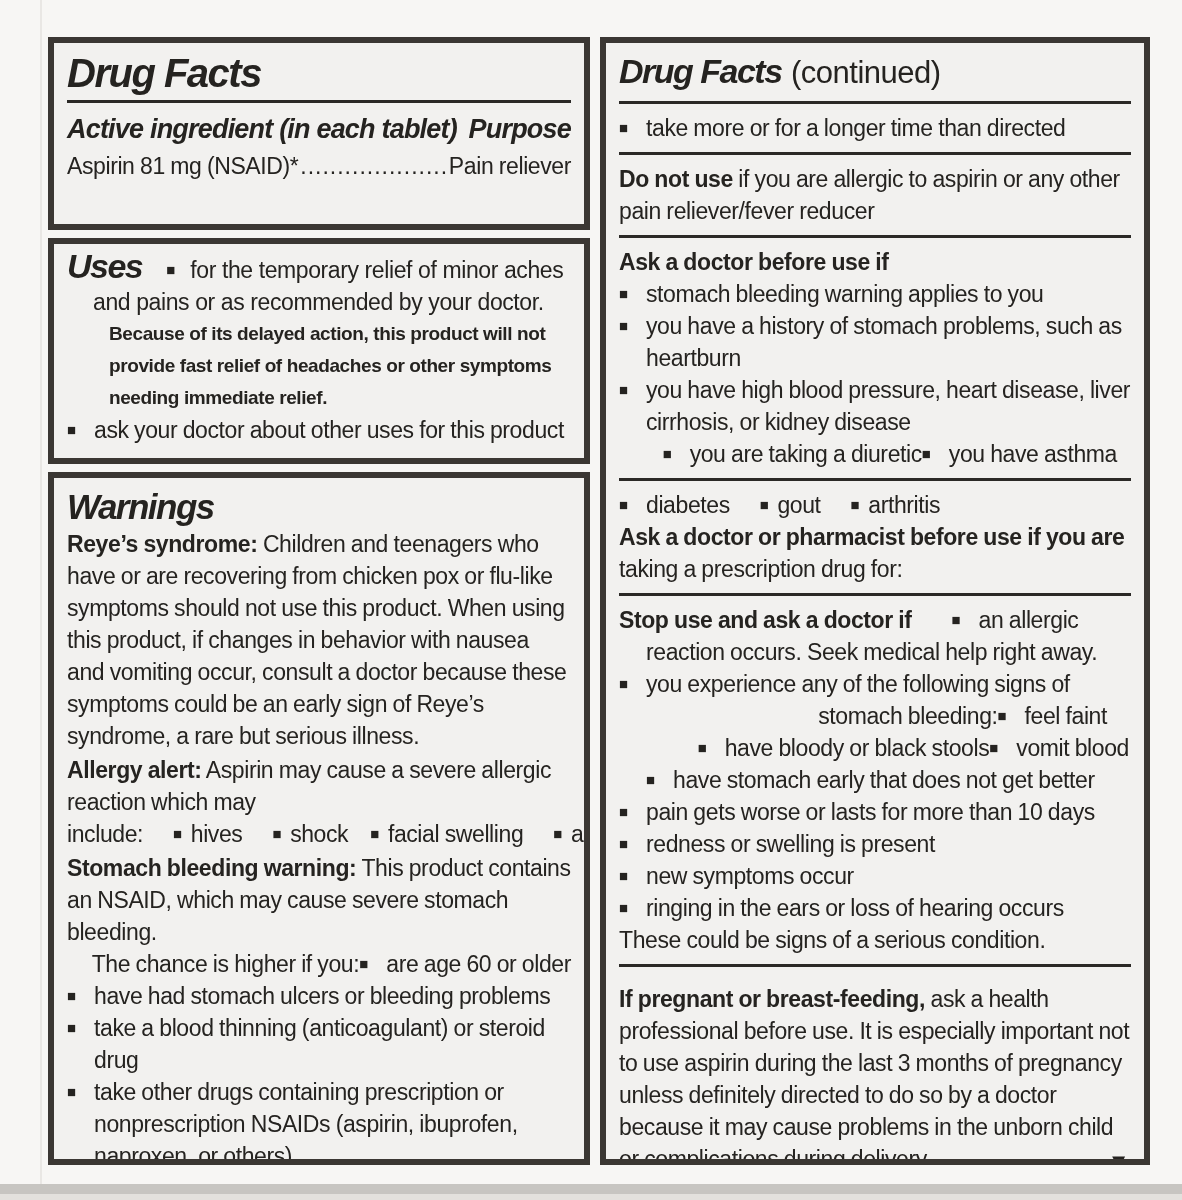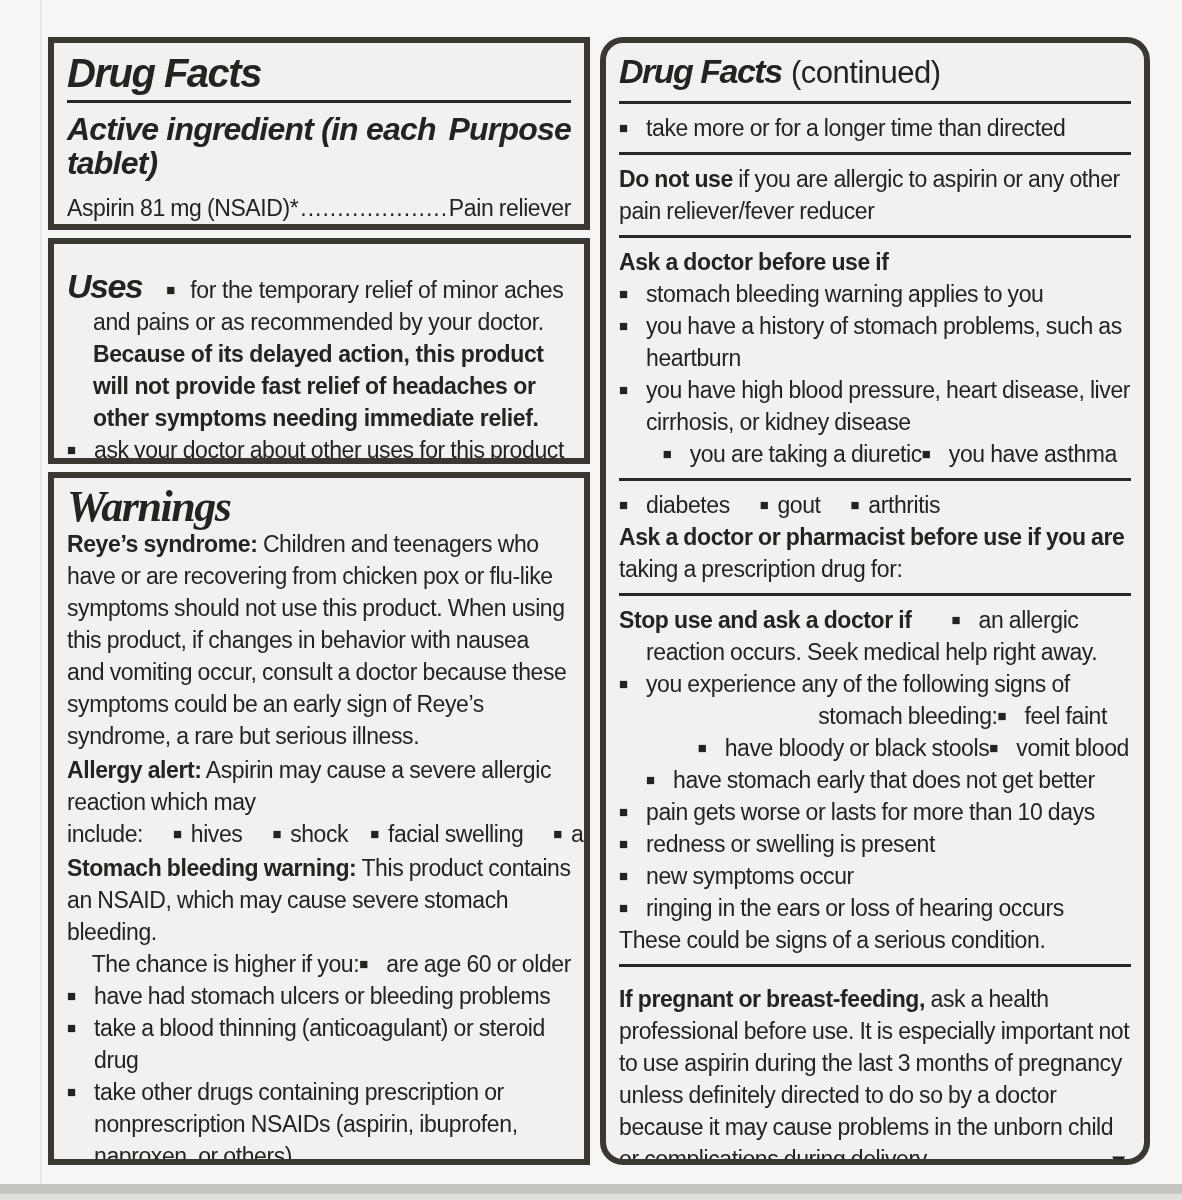--- a/index.html
+++ b/index.html
@@ -22,52 +22,52 @@
 
   .box{
     border:6px solid #3b3733;
     background:#f2f1ef;
     padding:8px 13px;
     overflow:hidden;
   }
   .box-header{height:193px;}
   .box-uses{height:226px;padding-top:6px;}
   .box-warnings{flex:1;}
-  .box-right{height:100%;border-radius:23px;}
+  .box-right{height:100%;}
 
   
   .body-text, .bi, .para, .row2{
     font-size:23px;line-height:32px;letter-spacing:-0.4px;word-spacing:-0.5px;
   }
   b{font-weight:700;}
   .ttl{font-style:italic;font-weight:700;letter-spacing:-1.5px;}
   .df-title{font-size:40px;line-height:44px;}
-  .sec-title{font-size:44px;line-height:42px;font-family:Liberation Serif, serif;}
+  .sec-title{font-size:35px;line-height:42px;}
   .title-rule{height:3px;background:#2b2926;margin:5px 0 9px 0;}
   .hr{height:3px;background:#2b2926;margin:8px 0;}
 
   .ai-row{display:flex;justify-content:space-between;font-style:italic;font-weight:700;
-          font-size:32px;line-height:34px;letter-spacing:-0.8px;margin-top:2px;}
-  .leader-row{display:flex;align-items:baseline;margin-top:12px;}
+          font-size:27px;line-height:34px;letter-spacing:-0.8px;margin-top:2px;}
+  .leader-row{display:flex;align-items:baseline;margin-top:4px;}
   .leader-row .dots{flex:1;overflow:hidden;white-space:nowrap;letter-spacing:1px;padding:0 2px;}
 
   
   .bi{padding-left:27px;text-indent:-27px;}
   .blt{display:inline-block;width:27px;text-indent:0;font-size:15px;vertical-align:3px;}
   .iblt{font-size:15px;vertical-align:3px;margin:0 9px 0 30px;}
   .iblt.tightgap{margin-left:22px;}
   .row2{display:flex;justify-content:flex-end;}
   .indent1{margin-left:27px;}
   .nowrap{white-space:nowrap;}
   .gapw{display:inline-block;width:40px;}
 
-  .uses-para{padding-left:26px;text-indent:-26px;font-size:23px;line-height:32px;letter-spacing:-0.4px;margin-top:20px;}
+  .uses-para{padding-left:26px;text-indent:-26px;font-size:23px;line-height:32px;letter-spacing:-0.4px;}
   .uses-title{font-style:italic;font-weight:700;font-size:34px;letter-spacing:-1.5px;margin-right:24px;}
   .uses-para .blt{width:24px;}
-  .bold-note{font-weight:700;margin-left:26px;font-size:23px;line-height:32px;letter-spacing:-0.4px;}
+  .bold-note{font-weight:700;margin-left:42px;font-size:19px;line-height:32px;letter-spacing:-0.4px;}
   .mt2{margin-top:2px;}
 
   .rel{position:relative;margin-top:16px;}
   .cont-arrow{position:absolute;right:2px;bottom:2px;font-size:22px;line-height:22px;}
 
   .df2-title{font-size:34px;line-height:40px;}
   .df2-title .suffix{font-style:normal;font-weight:400;font-size:31px;letter-spacing:-0.5px;}
 </style>
 </head>
 <body>

